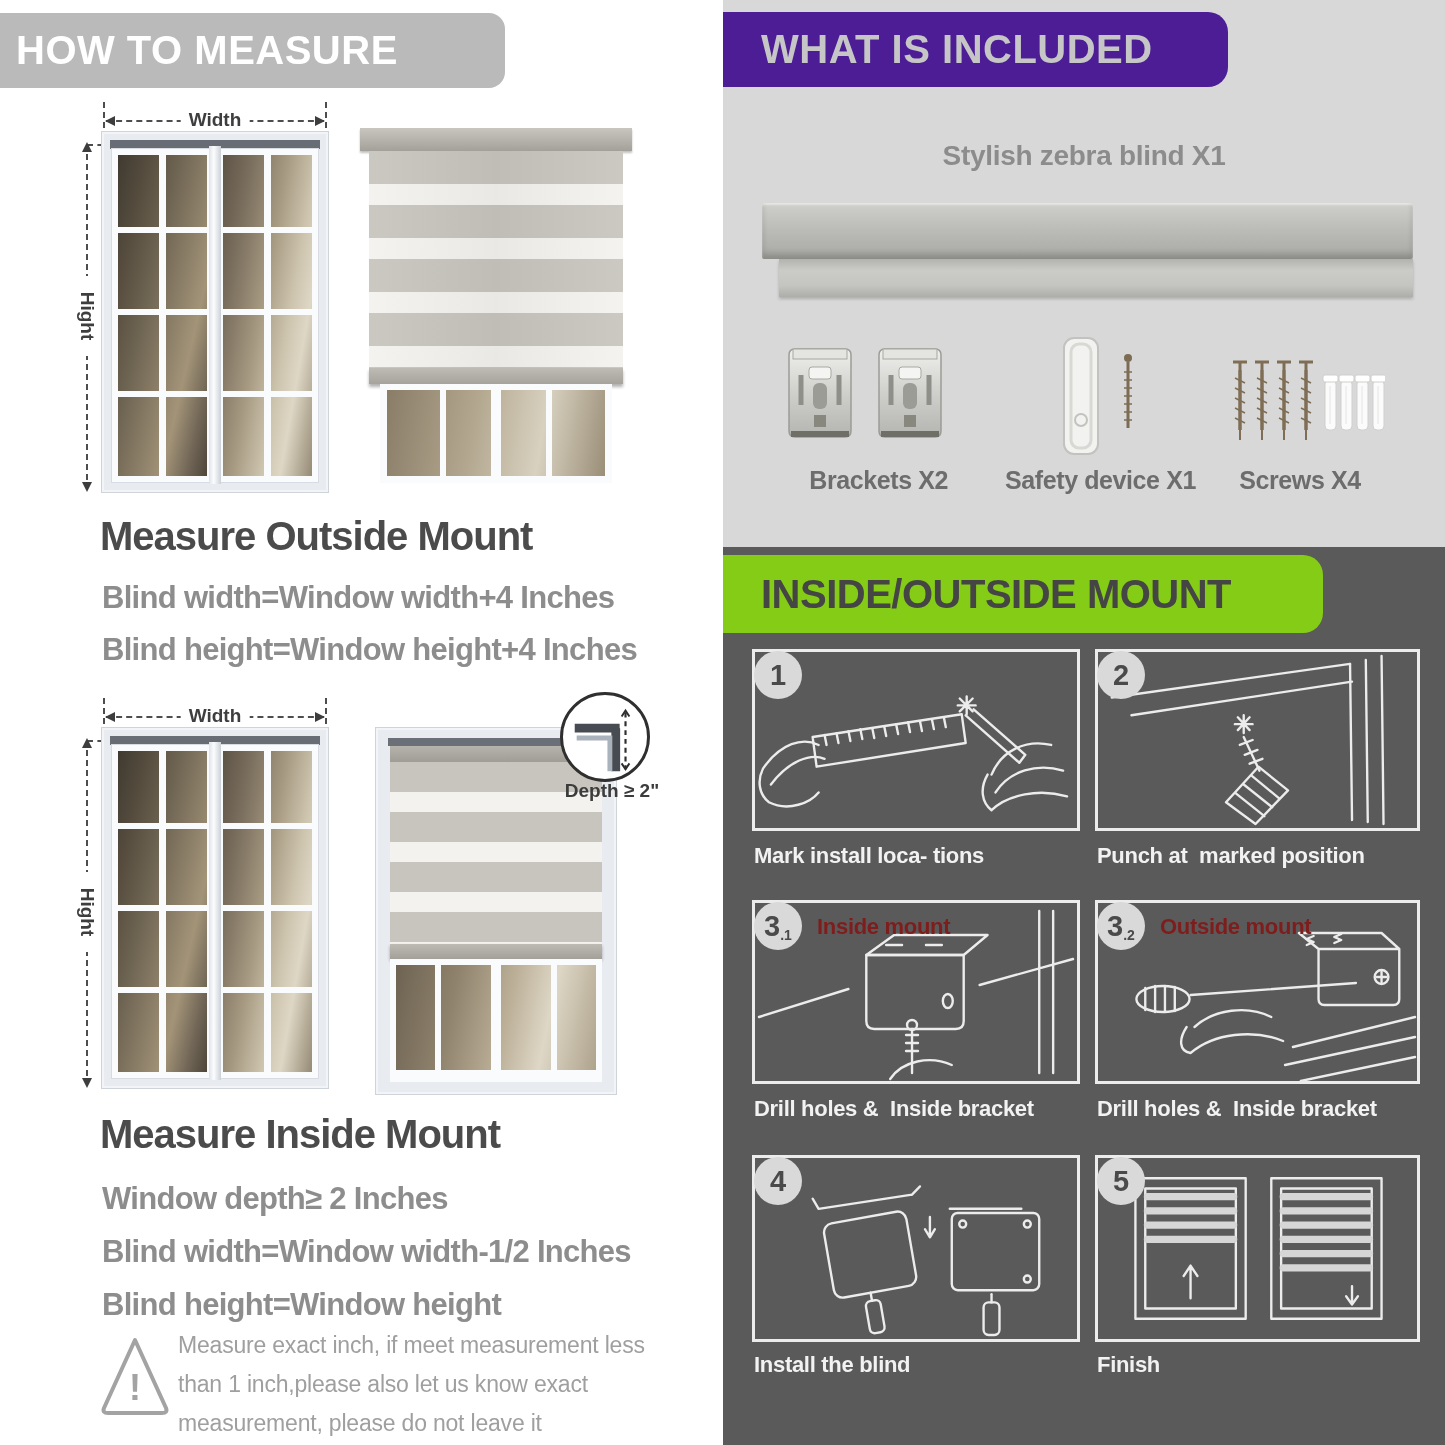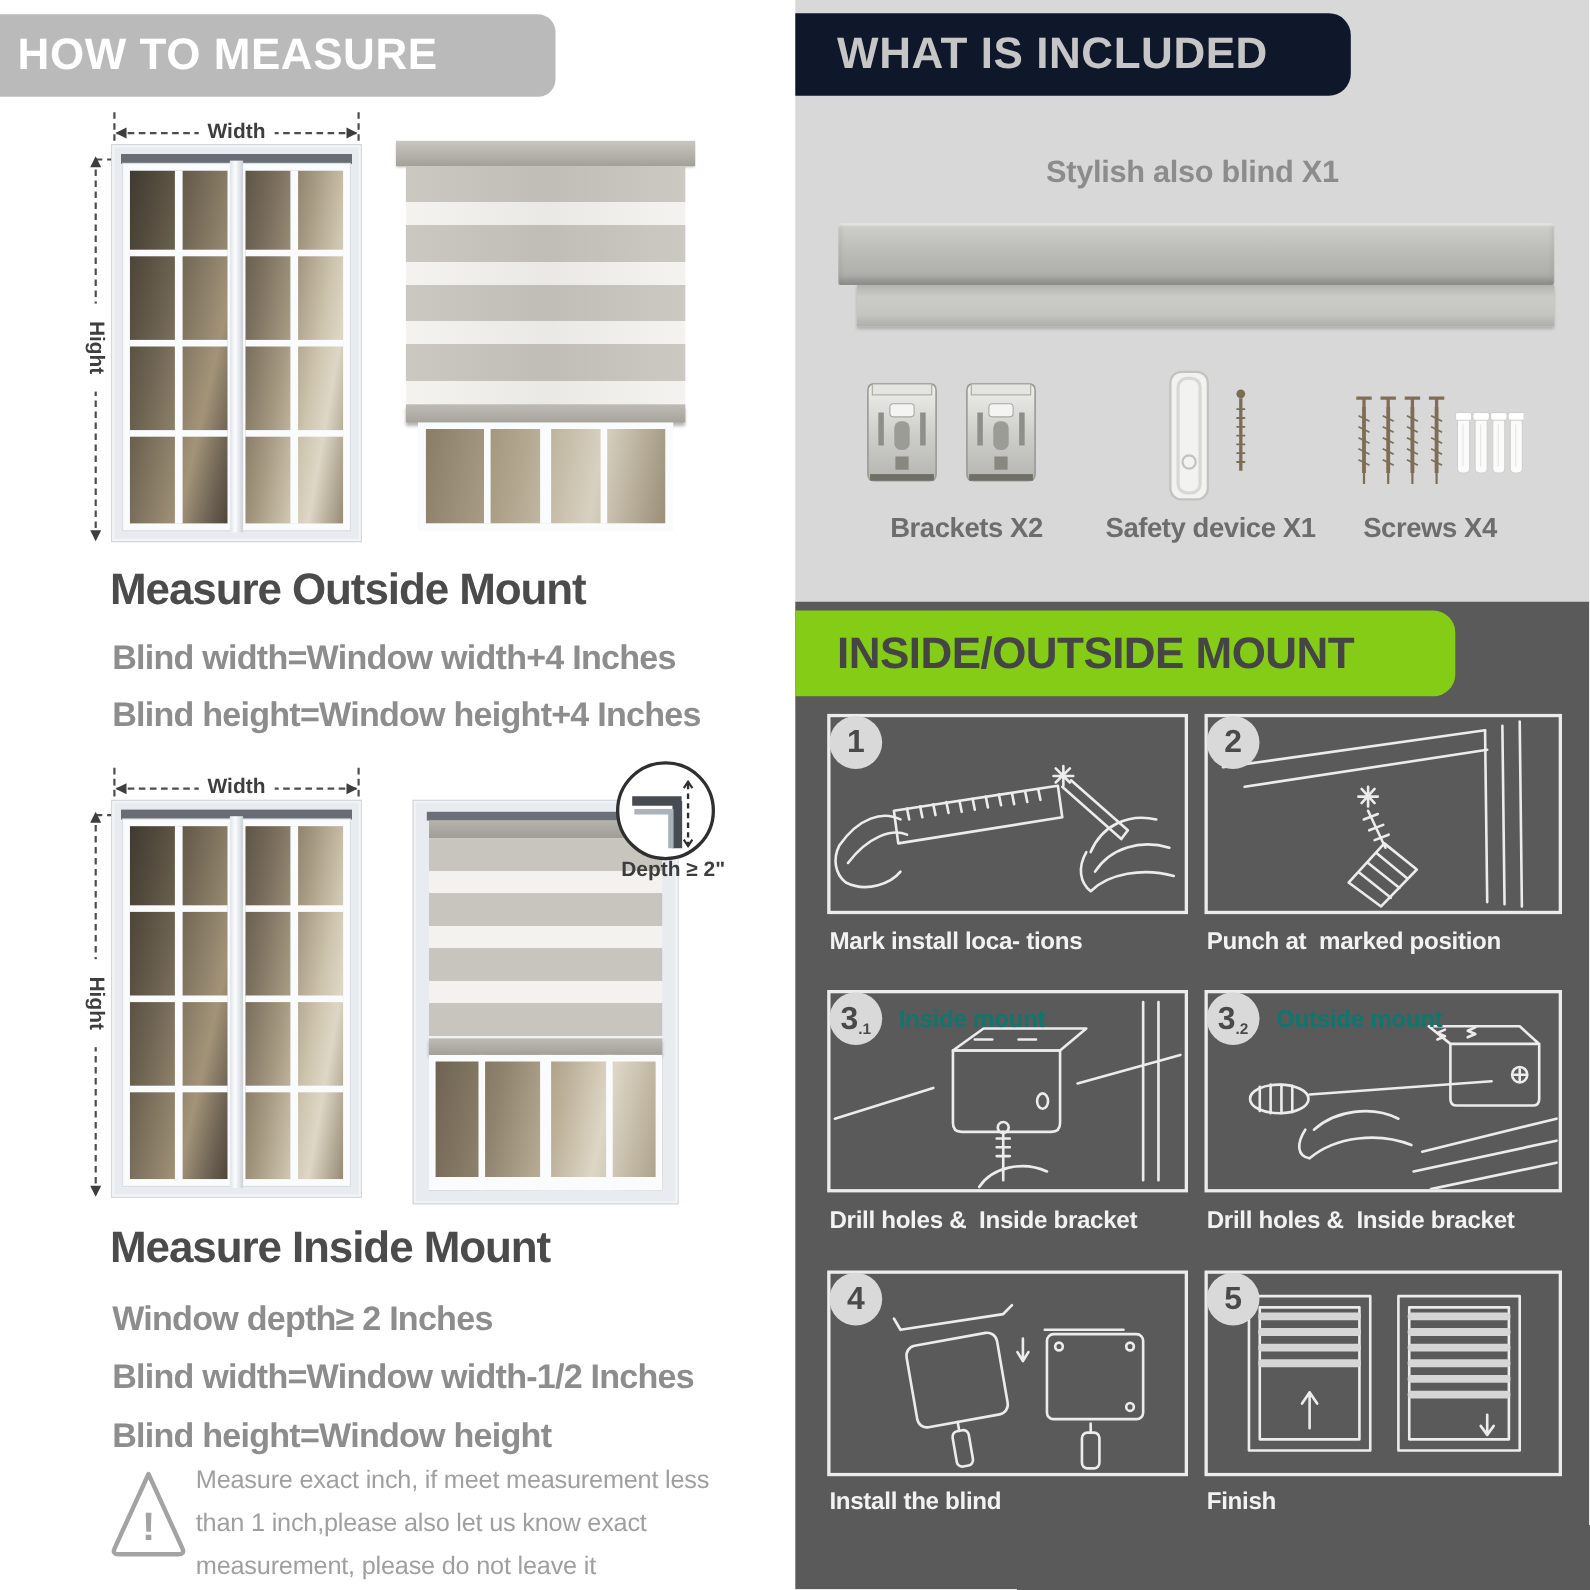--- a/index.html
+++ b/index.html
@@ -6,21 +6,21 @@
   html,body{margin:0;padding:0;background:#fff;}
   *{box-sizing:border-box;}
   #canvas{position:relative;width:1445px;height:1445px;background:#fff;overflow:hidden;
           font-family:"Liberation Sans","DejaVu Sans",sans-serif;}
   .abs{position:absolute;}
 
   
   #banner-how{left:0;top:13px;width:505px;height:75px;background:#bababa;border-radius:0 16px 16px 0;
     color:#fff;font-size:40px;font-weight:bold;line-height:75px;padding-left:16px;letter-spacing:.5px;}
   #panel-light{left:723px;top:0;width:722px;height:547px;background:#d8d8d8;}
-  #banner-included{left:723px;top:12px;width:505px;height:75px;background:#0f172a;border-radius:0 20px 20px 0;
+  #banner-included{left:723px;top:12px;width:505px;height:75px;background:#4c1d95;border-radius:0 20px 20px 0;
     color:#c6c6c6;font-size:40px;font-weight:bold;line-height:75px;padding-left:38px;letter-spacing:.5px;}
   #panel-dark{left:723px;top:547px;width:722px;height:898px;background:#5a5a5a;}
   #banner-mount{left:723px;top:555px;width:600px;height:78px;background:#84cc16;border-radius:0 20px 20px 0;
     color:#454545;font-size:40px;font-weight:bold;line-height:78px;padding-left:38px;letter-spacing:-.5px;}
 
   
   .h1{font-size:40px;font-weight:bold;color:#4b4b4b;letter-spacing:-1px;white-space:nowrap;}
   .spec{font-size:31px;font-weight:bold;color:#8d8d8d;letter-spacing:-.7px;white-space:nowrap;}
   #out-heading{left:100px;top:514px;text-align:center;}
   #out-l1{left:102px;top:580px;}
@@ -139,21 +139,21 @@
   .stepbox{position:absolute;border:3px solid #ececec;}
   #step1{left:752px;top:649px;width:328px;height:182px;}
   #step2{left:1095px;top:649px;width:325px;height:182px;}
   #step3{left:752px;top:900px;width:328px;height:184px;}
   #step4{left:1095px;top:900px;width:325px;height:184px;}
   #step5{left:752px;top:1155px;width:328px;height:187px;}
   #step6{left:1095px;top:1155px;width:325px;height:187px;}
   .badge{position:absolute;top:-1px;left:-1px;width:48px;height:48px;border-radius:50%;background:#d9d9d9;
     color:#4a4a4a;display:flex;align-items:center;justify-content:center;font-weight:bold;font-size:29px;z-index:2;}
   .badge .bs{font-size:14px;align-self:flex-end;margin-bottom:7px;}
-  .steptitle{position:absolute;left:62px;top:11px;color:#0f766e;font-size:22px;font-weight:bold;letter-spacing:-.3px;z-index:2;white-space:nowrap;}
+  .steptitle{position:absolute;left:62px;top:11px;color:#7f1d1d;font-size:22px;font-weight:bold;letter-spacing:-.3px;z-index:2;white-space:nowrap;}
   .art{position:absolute;left:0;top:0;width:100%;height:100%;}
   .art path,.art rect,.art circle,.art ellipse{fill:none;stroke:#ececec;stroke-width:2.4;stroke-linecap:round;stroke-linejoin:round;}
   .caption{position:absolute;color:#f2f2f2;font-size:22px;font-weight:bold;letter-spacing:-.3px;white-space:pre;}
   #cap1,#cap3,#cap5{left:754px;}
   #cap2,#cap4,#cap6{left:1097px;}
   #cap1,#cap2{top:843px;}
   #cap3,#cap4{top:1096px;}
   #cap5,#cap6{top:1352px;}
 </style>
 </head>
@@ -248,21 +248,21 @@
   <div class="abs spec" id="in-l2">Blind width=Window width-1/2 Inches</div>
   <div class="abs spec" id="in-l3">Blind height=Window height</div>
 
   <svg class="abs" id="warn-icon" viewBox="0 0 70 88">
     <path d="M35 8 L66 76 Q68 81 62 81 H8 Q2 81 4 76 Z" fill="#fff" stroke="#a3a3a3" stroke-width="4" stroke-linejoin="round"></path>
     <text x="35" y="68" text-anchor="middle" font-size="36" font-weight="bold" fill="#a3a3a3">!</text>
   </svg>
   <div class="abs" id="warn-text">Measure exact inch, if meet measurement less than 1 inch,please also let us know exact measurement, please do not leave it</div>
 
   <div class="abs" id="banner-included">WHAT IS INCLUDED</div>
-  <div class="abs" id="product-label">Stylish also blind X1</div>
+  <div class="abs" id="product-label">Stylish zebra blind X1</div>
   <div class="abs" id="headrail-top"></div>
   <div class="abs" id="headrail-lip"></div>
 
   <svg class="abs" id="icon-brackets" viewBox="0 0 165 100">
     <defs>
       <linearGradient id="met" x1="0" y1="0" x2="0" y2="1">
         <stop offset="0" stop-color="#efefed"></stop>
           <stop offset=".5" stop-color="#cfcfcb"></stop>
           <stop offset="1" stop-color="#b4b4b0"></stop>
       </linearGradient>

